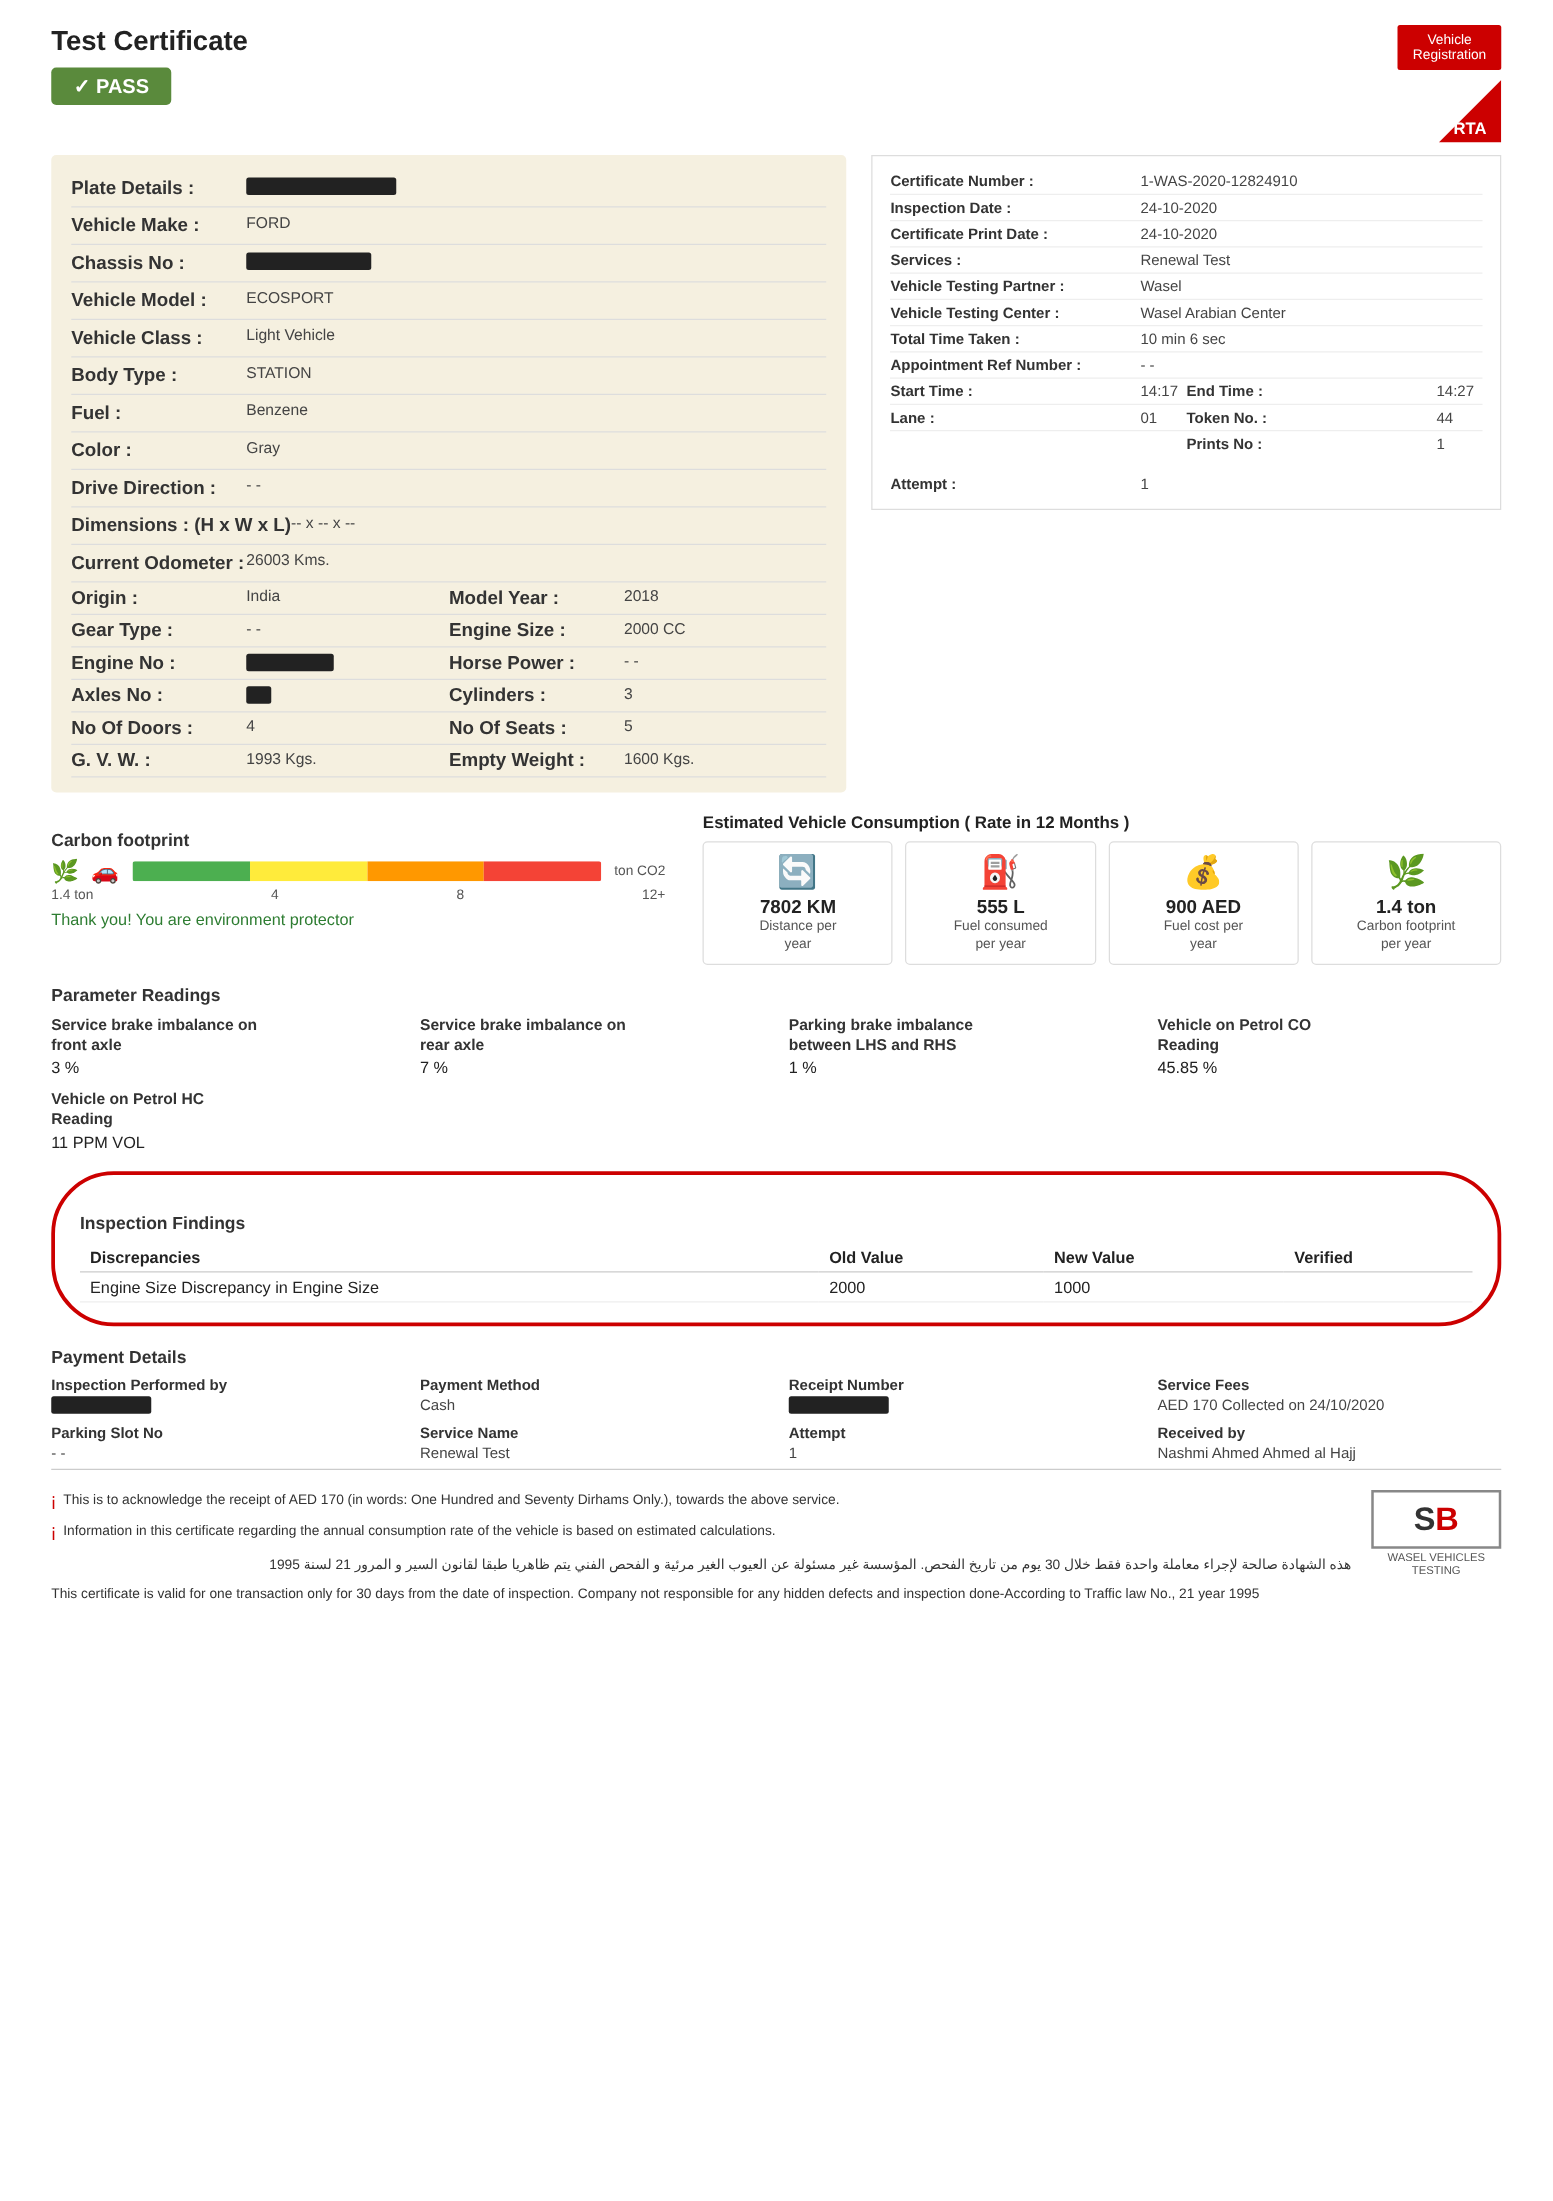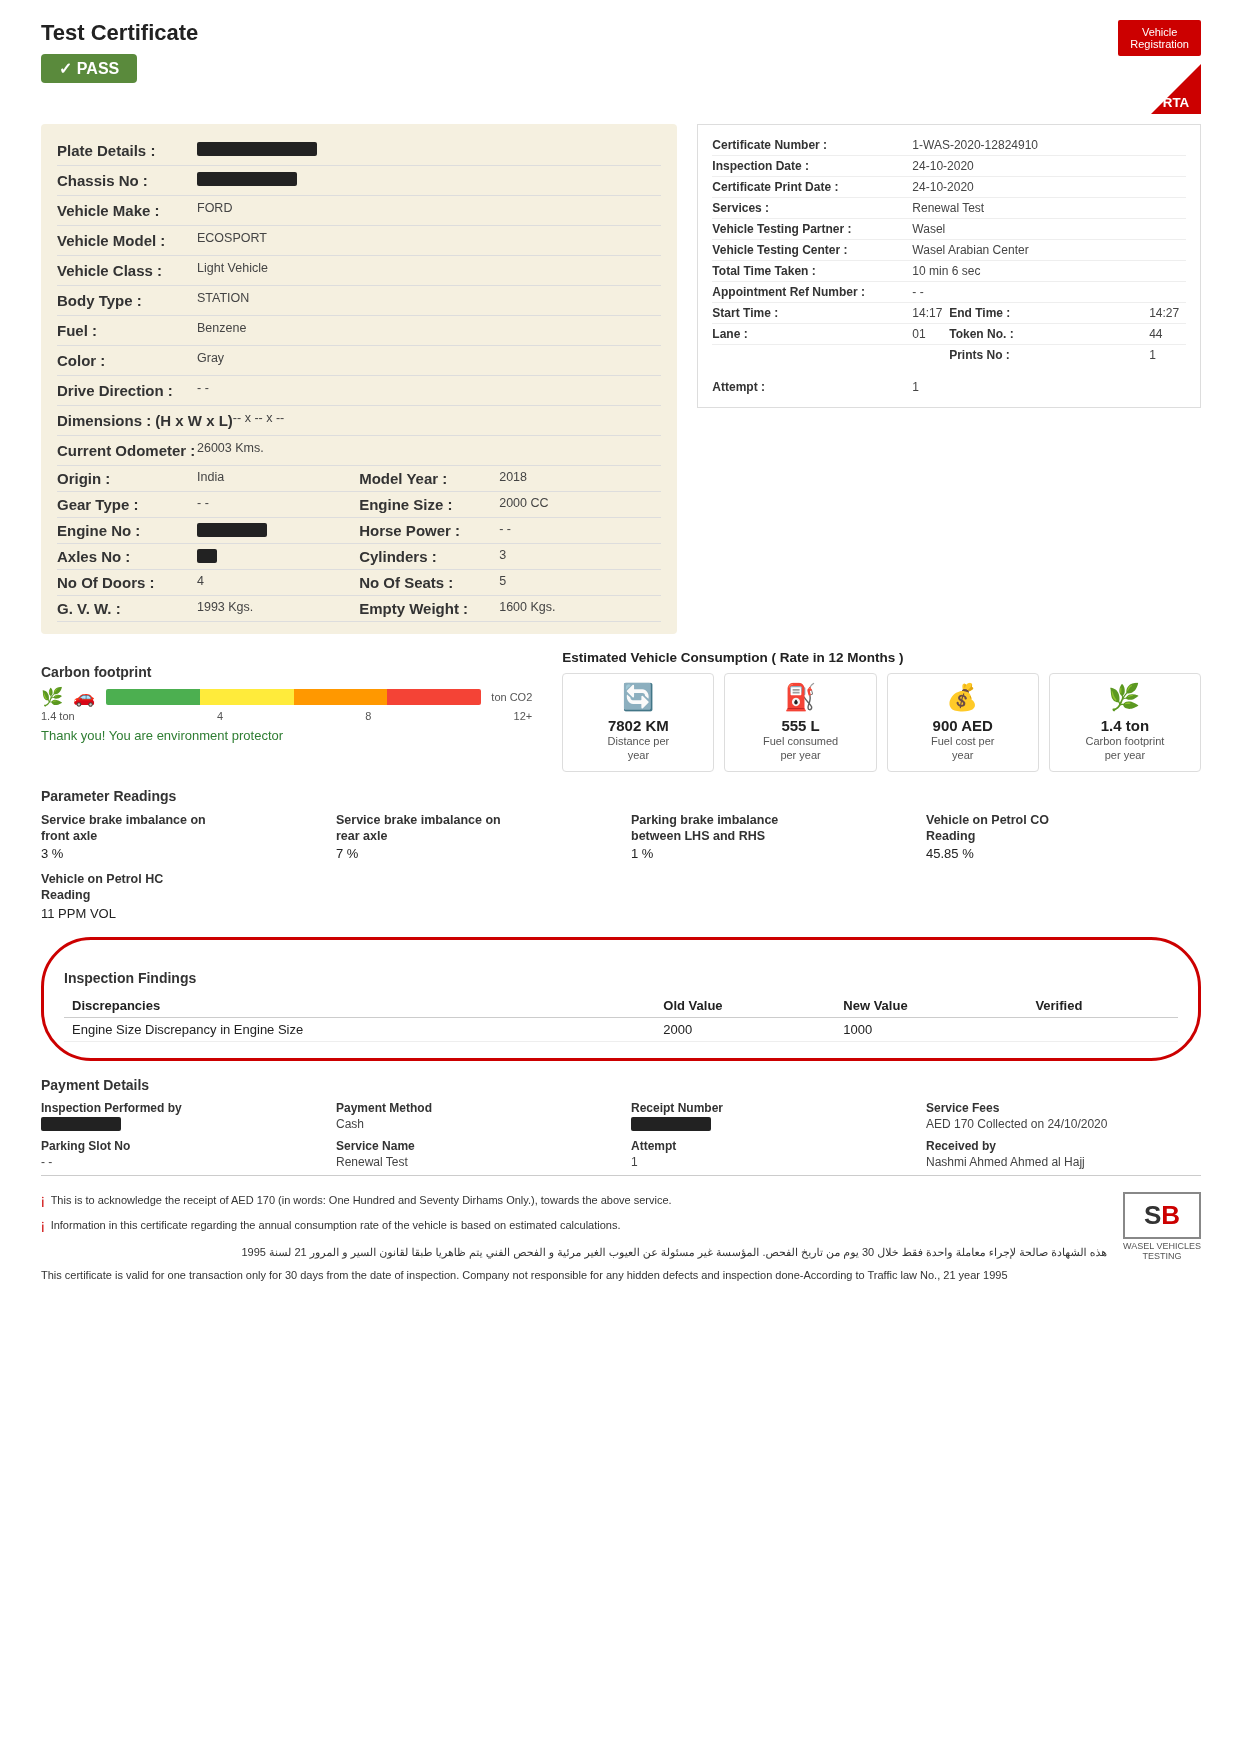--- a/index.html
+++ b/index.html
@@ -280,21 +280,21 @@
       gap: 16px;
       align-items: flex-start;
     }
     .footer-text {
       flex: 1;
       font-size: 11px;
       color: #333;
       line-height: 1.5;
     }
     .footer-logo {
-      width: 78px;
+      width: 104px;
       text-align: center;
       flex-shrink: 0;
     }
     .footer-logo-box {
       border: 2px solid #888;
       padding: 6px;
       font-size: 20px;
       font-weight: bold;
       color: #555;
     }
@@ -370,28 +370,28 @@
   <div class="main-info">
 
     <div class="left-panel">
       <div class="info-row">
         <span class="info-label">Plate Details :</span>
         <span class="info-value">
           <span class="redacted-bar" style="width:120px;"></span>
         </span>
       </div>
       <div class="info-row">
+        <span class="info-label">Vehicle Make :</span>
+        <span class="info-value">FORD</span>
+      </div>
+      <div class="info-row">
         <span class="info-label">Chassis No :</span>
         <span class="info-value">
           <span class="redacted-bar" style="width:100px;"></span>
         </span>
-      </div>
-      <div class="info-row">
-        <span class="info-label">Vehicle Make :</span>
-        <span class="info-value">FORD</span>
       </div>
       <div class="info-row">
         <span class="info-label">Vehicle Model :</span>
         <span class="info-value">ECOSPORT</span>
       </div>
       <div class="info-row">
         <span class="info-label">Vehicle Class :</span>
         <span class="info-value">Light Vehicle</span>
       </div>
       <div class="info-row">

